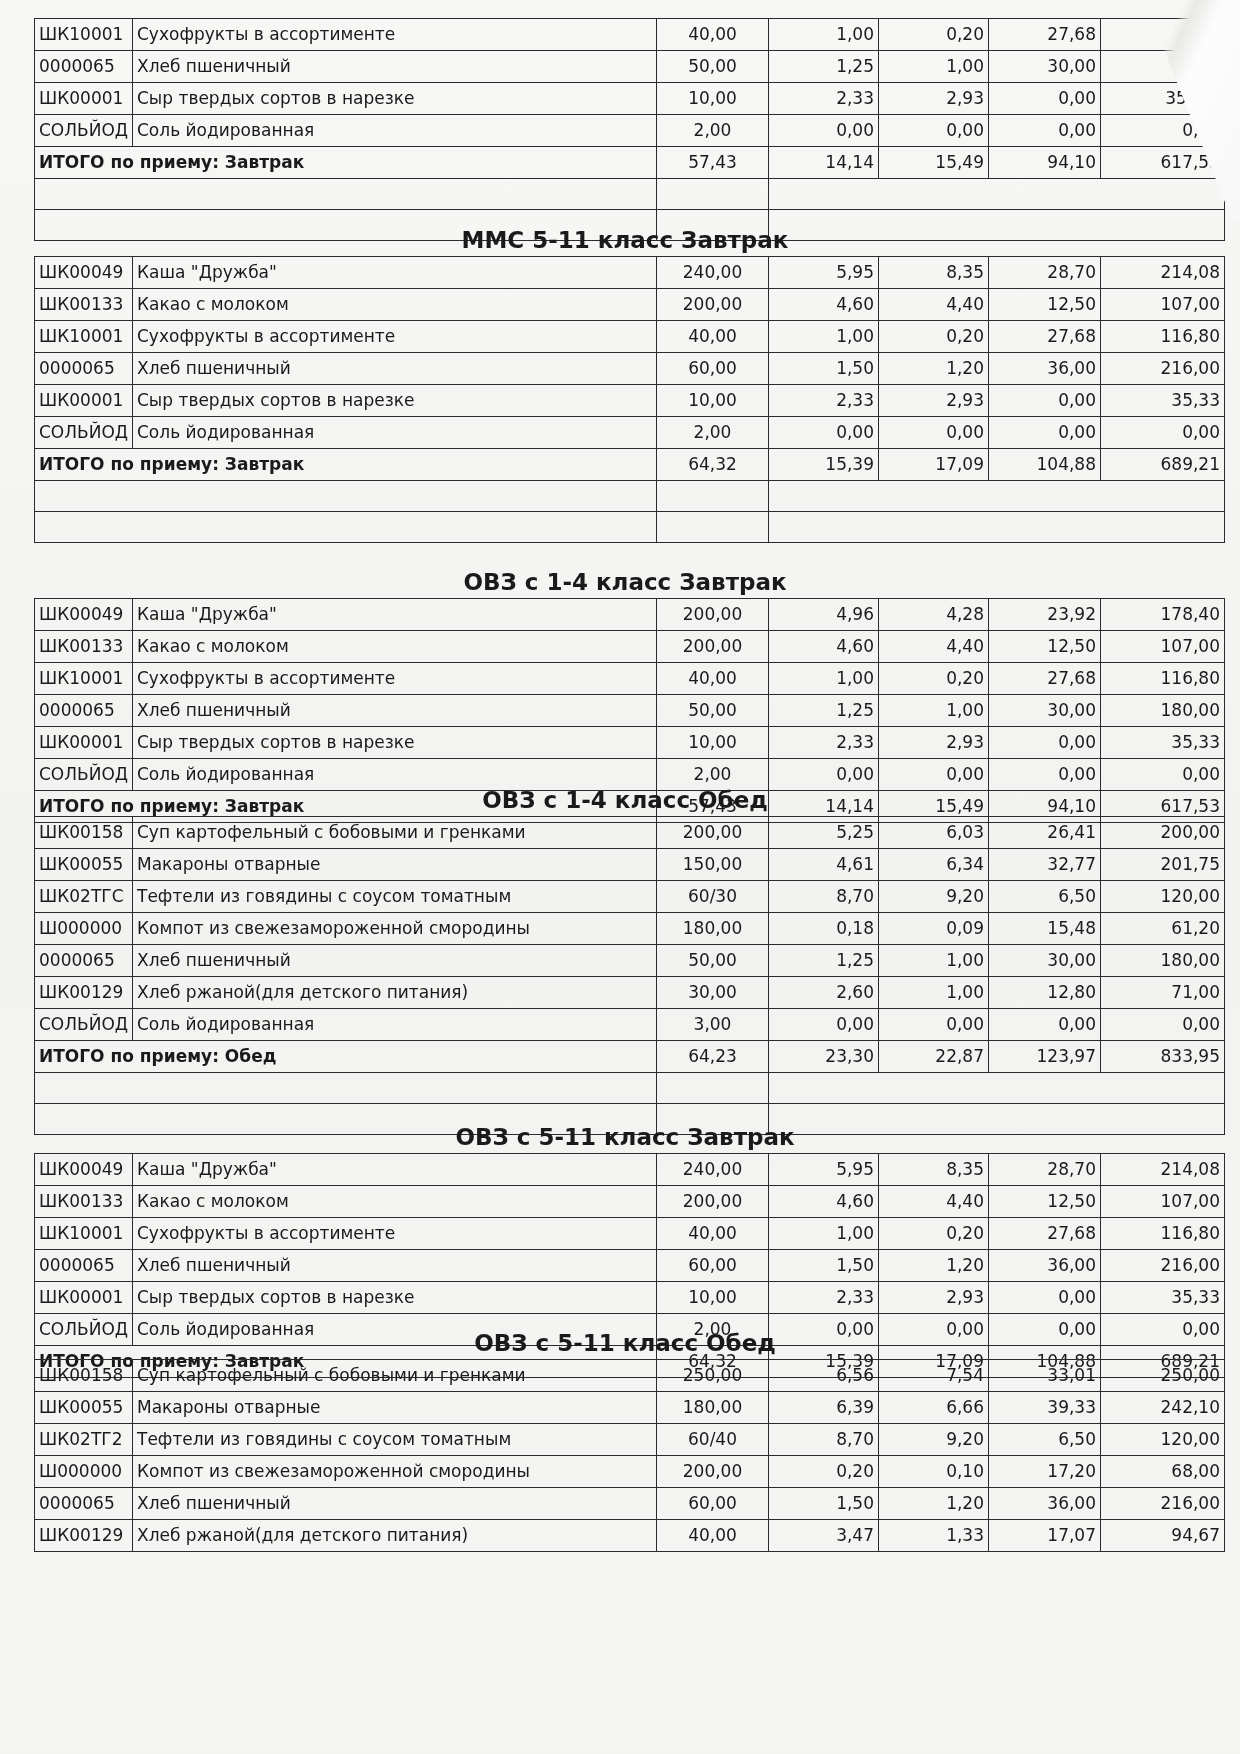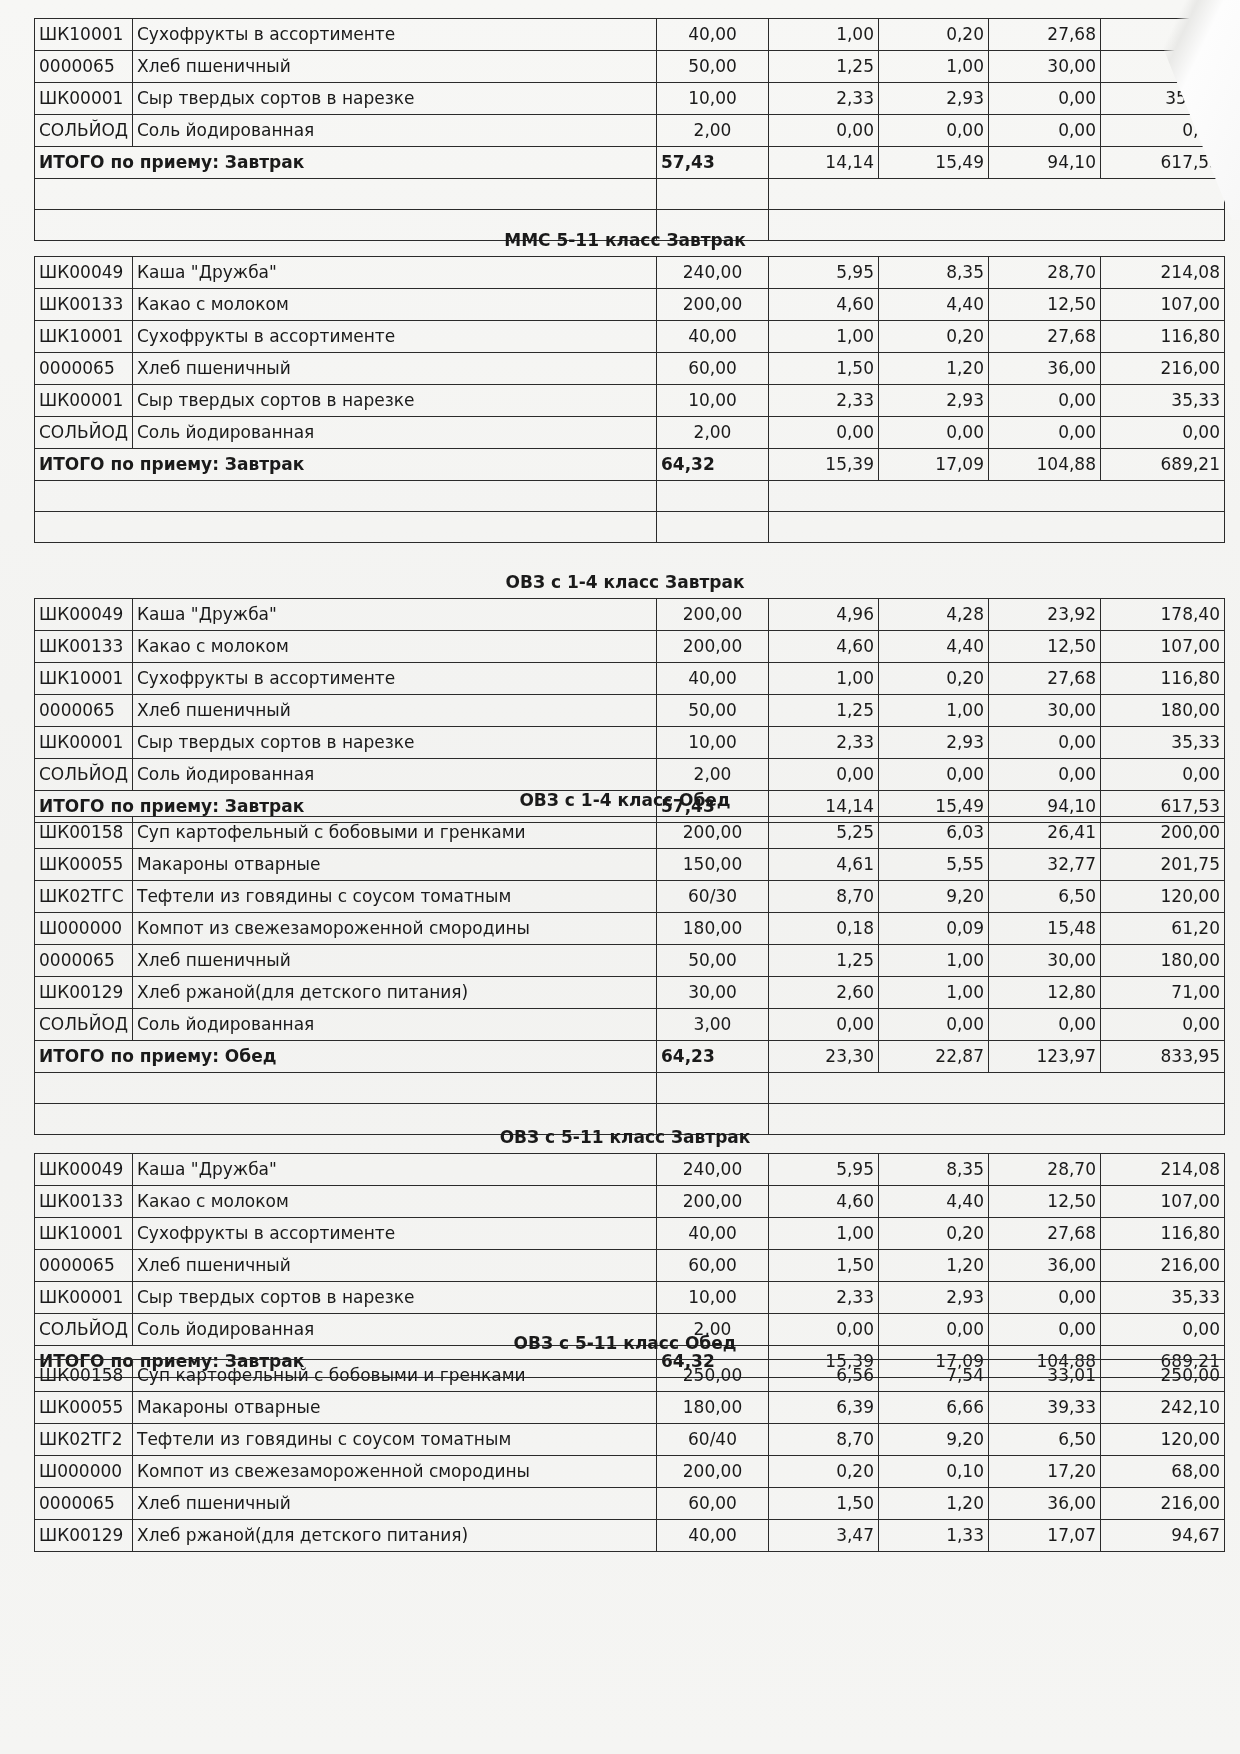--- a/index.html
+++ b/index.html
@@ -31,23 +31,23 @@
   col.c-code { width: 98px; }
   col.c-name { width: 524px; }
   col.c-qty  { width: 112px; }
   col.c-p    { width: 110px; }
   col.c-f    { width: 110px; }
   col.c-c    { width: 112px; }
   col.c-e    { width: 124px; }
   td.qty { text-align: center; }
   td.num { text-align: right; }
   td.total-label { font-weight: bold; }
-  td.total-qty { font-weight: bold; }
+  td.total-qty { font-weight: normal; text-align: center; }
   .sec-title {
-    font-weight: bold; text-align: center; font-size: 17px;
+    font-weight: bold; text-align: center; font-size: 23px;
     height: 34px; line-height: 36px;
     padding-left: 10px;
   }
   td.blank { height: 30px; }
 </style>
 </head>
 <body>
 
 <div class="page">
   <div id="blocks">
@@ -306,21 +306,21 @@
               <td class="num">5,25</td>
               <td class="num">6,03</td>
               <td class="num">26,41</td>
               <td class="num">200,00</td>
             </tr>
             <tr>
               <td class="code">ШК00055</td>
               <td class="name">Макароны отварные</td>
               <td class="qty">150,00</td>
               <td class="num">4,61</td>
-              <td class="num">5,55</td>
+              <td class="num">6,34</td>
               <td class="num">32,77</td>
               <td class="num">201,75</td>
             </tr>
             <tr>
               <td class="code">ШК02ТГС</td>
               <td class="name">Тефтели из говядины с соусом томатным</td>
               <td class="qty">60/30</td>
               <td class="num">8,70</td>
               <td class="num">9,20</td>
               <td class="num">6,50</td>

